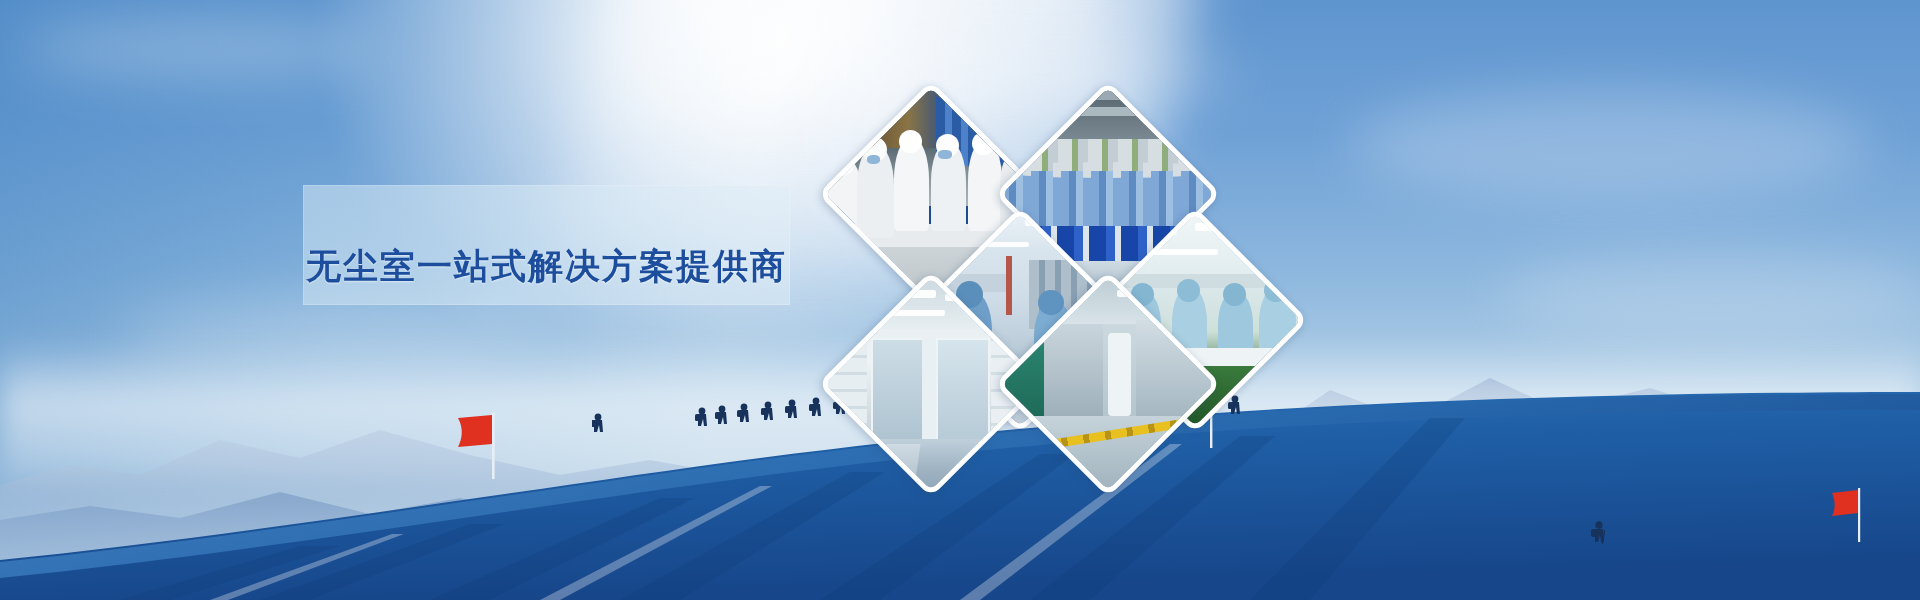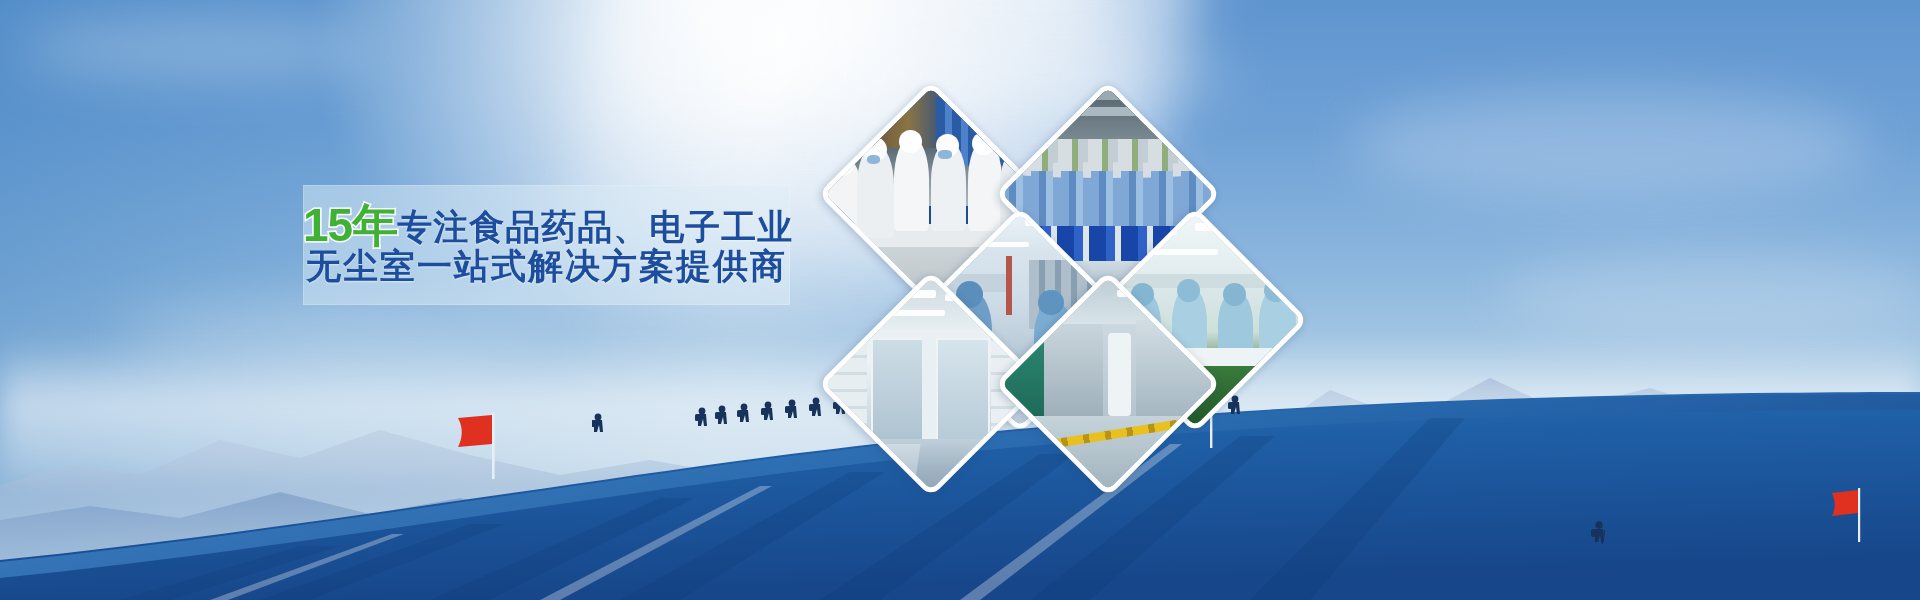--- a/index.html
+++ b/index.html
@@ -245,23 +245,20 @@
   </svg>
 
   <div class="red-flag" style="left:1830px;top:488px;">
     <svg width="54" height="54" viewBox="0 0 54 54">
       <rect x="28" y="0" width="2.2" height="54" fill="#e8eef5"></rect>
       <path d="M28,2 L2,5 C 6,14 5,22 2,28 L28,25 Z" fill="#E03020"></path>
     </svg>
   </div>
 
   <div class="panel">
-    <div class="tline l1">
-      <span class="num">15年</span><span class="cn1">专注食品药品、电子工业</span>
-    </div>
     <div class="tline l2">
       <span class="cn2">无尘室一站式解决方案提供商</span>
     </div>
   </div>
 
   <div class="collage">
 
     <div class="dia" style="left:6px;top:22px;">
       <div class="inner">
         <div class="ph" style="background:linear-gradient(180deg,#2d3c48 0%,#4d5d66 26%,#9aa7ae 48%,#cfd6da 70%,#b9c2c7 100%);">

